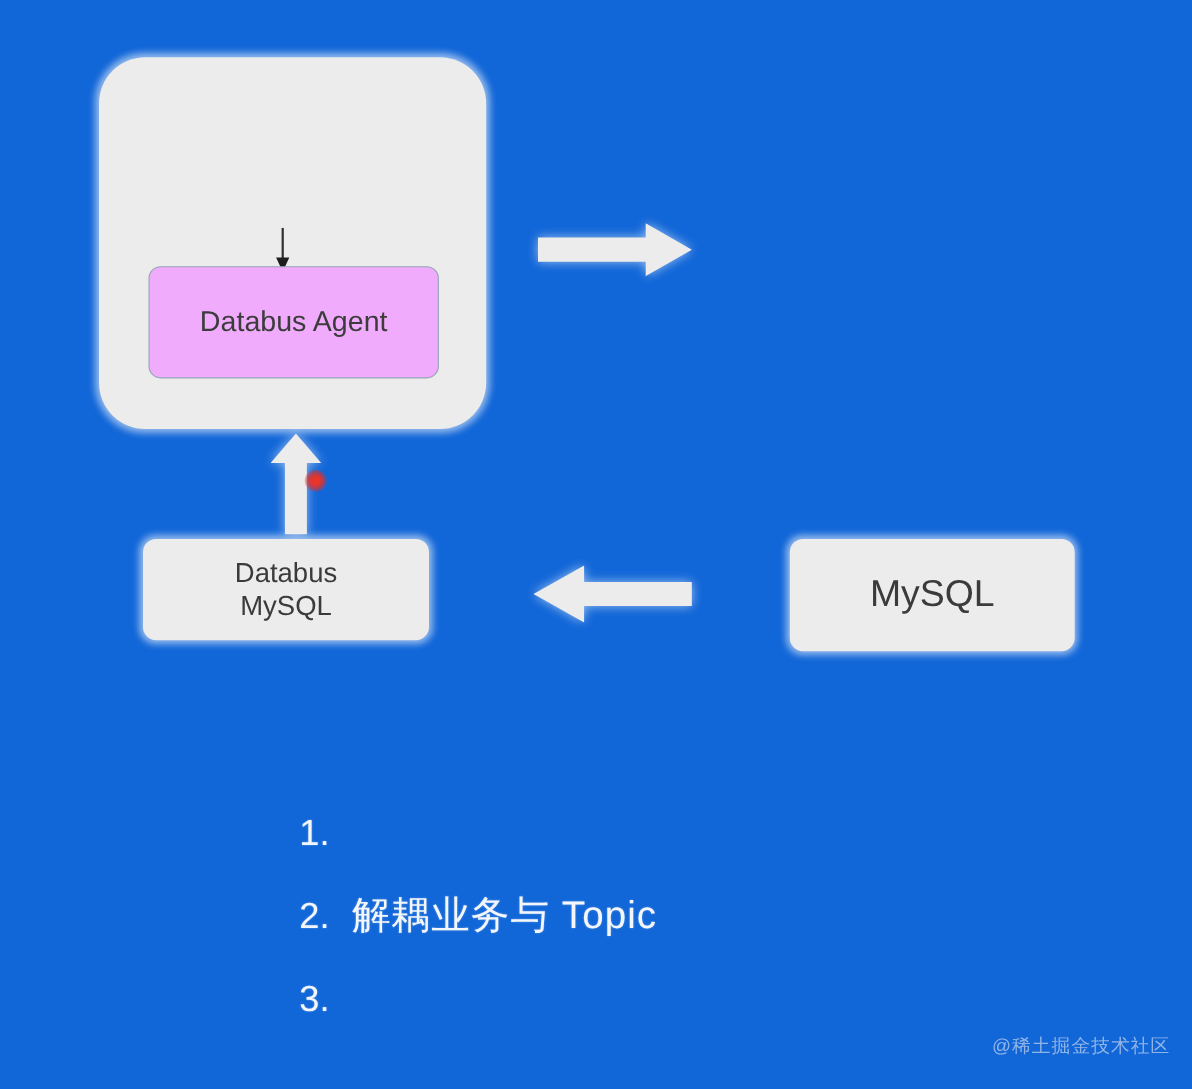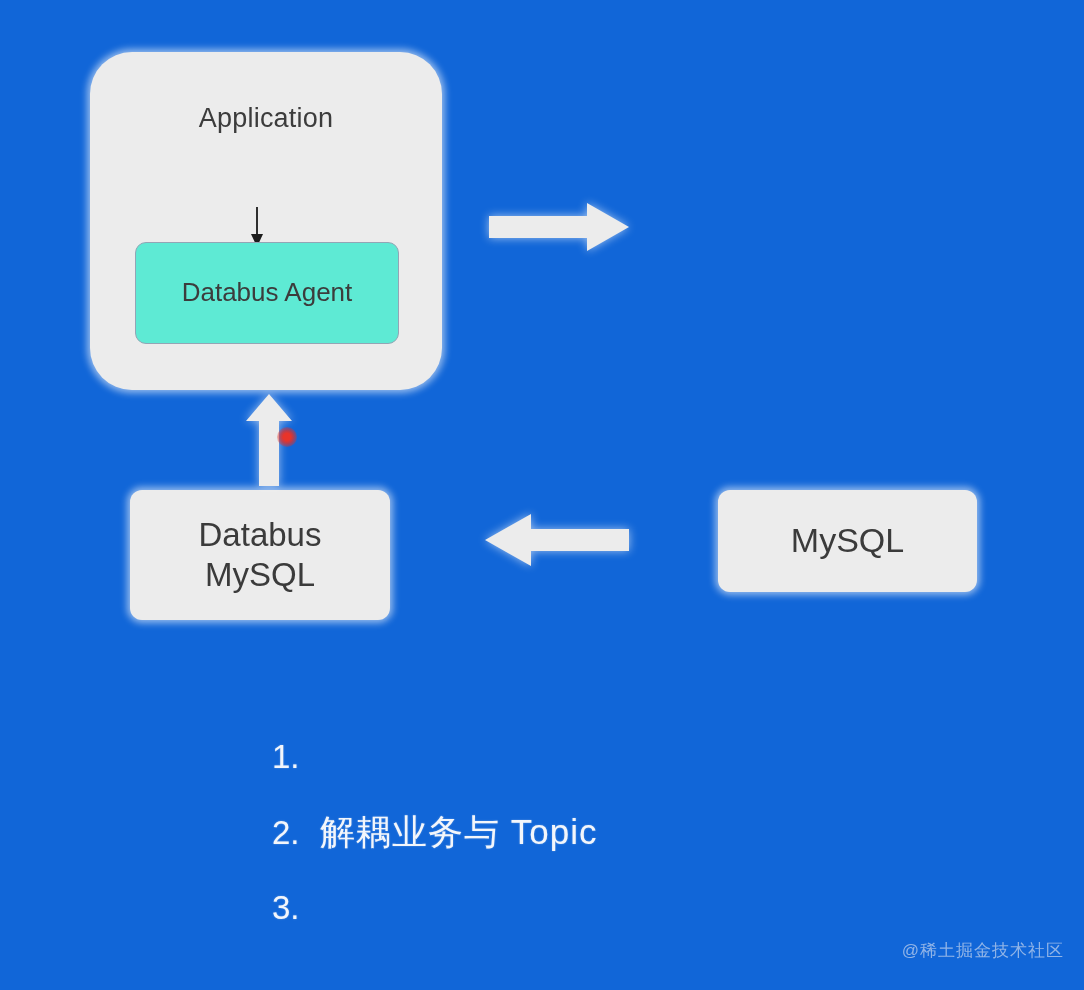--- a/index.html
+++ b/index.html
@@ -52,21 +52,21 @@
     letter-spacing: 0.2px;
   }
   #agent-box {
     position: absolute;
     left: 45px;
     top: 190px;
     width: 262px;
     height: 100px;
     border: 1.6px solid #93a5b5;
     border-radius: 11px;
-    background: #5eead4;
+    background: #f0abfc;
     display: flex;
     align-items: center;
     justify-content: center;
     font-size: 26px;
     color: #3c3c3c;
     text-align: center;
   }
   
   #app-inner-arrow {
     position: absolute;
@@ -82,23 +82,23 @@
     width: 329px;
     height: 343px;
     border-radius: 42px;
     font-size: 27px;
   }
 
   #server-box {
     left: 130px;
     top: 490px;
     width: 260px;
-    height: 130px;
+    height: 92px;
     border-radius: 12px;
-    font-size: 33px;
+    font-size: 25px;
   }
 
   #mysql-box {
     left: 718px;
     top: 490px;
     width: 259px;
     height: 102px;
     border-radius: 12px;
     font-size: 34px;
   }
@@ -161,21 +161,20 @@
     opacity: 0.85;
     letter-spacing: 1px;
   }
 </style>
 </head>
 <body>
 
 <div id="stage">
 
   <div class="node" id="app-container">
-    <div id="app-label">Application</div>
 
     <span id="app-inner-arrow">
       <svg width="14" height="40" viewBox="0 0 14 40" xmlns="http://www.w3.org/2000/svg">
         <line x1="7" y1="0" x2="7" y2="30" stroke="#2f2f2f" stroke-width="2"></line>
         <polygon points="7,40 1,27 13,27" fill="#1d1d1d"></polygon>
       </svg>
     </span>
 
     <div id="agent-box">
       <span>Databus Agent</span>

